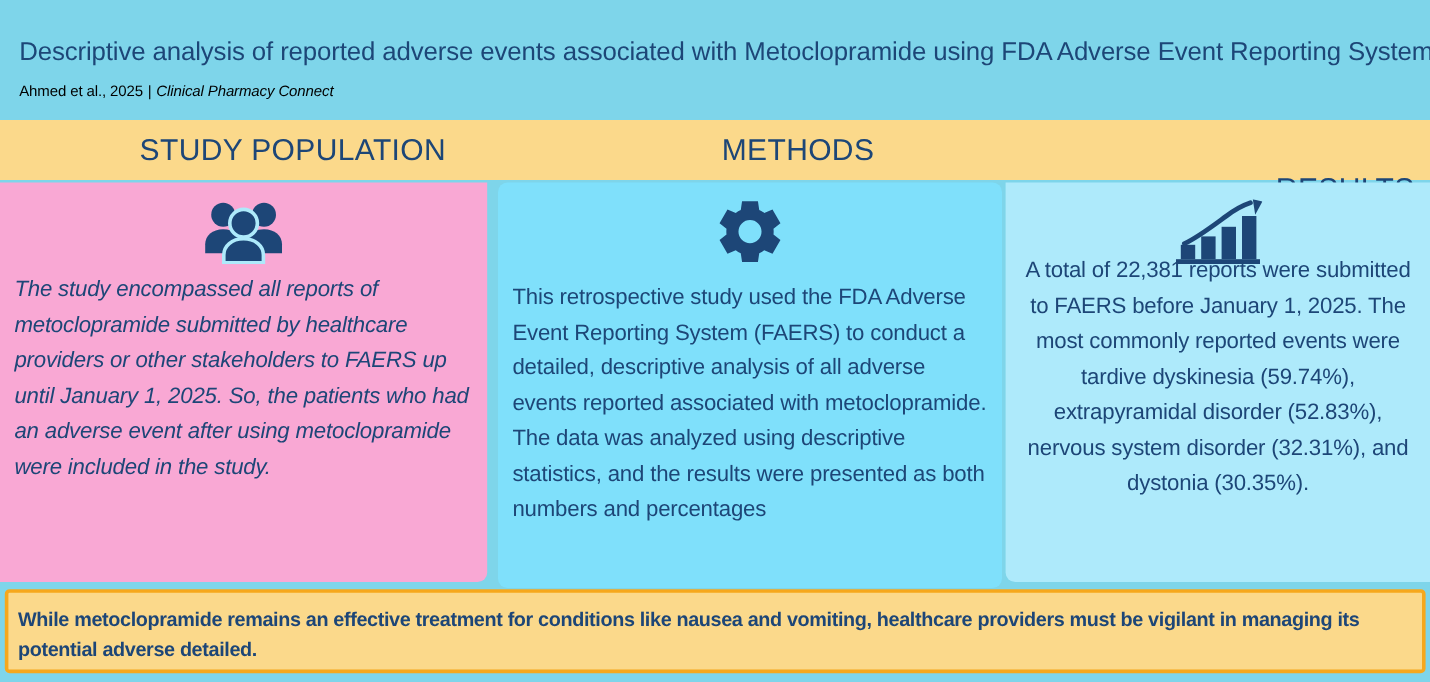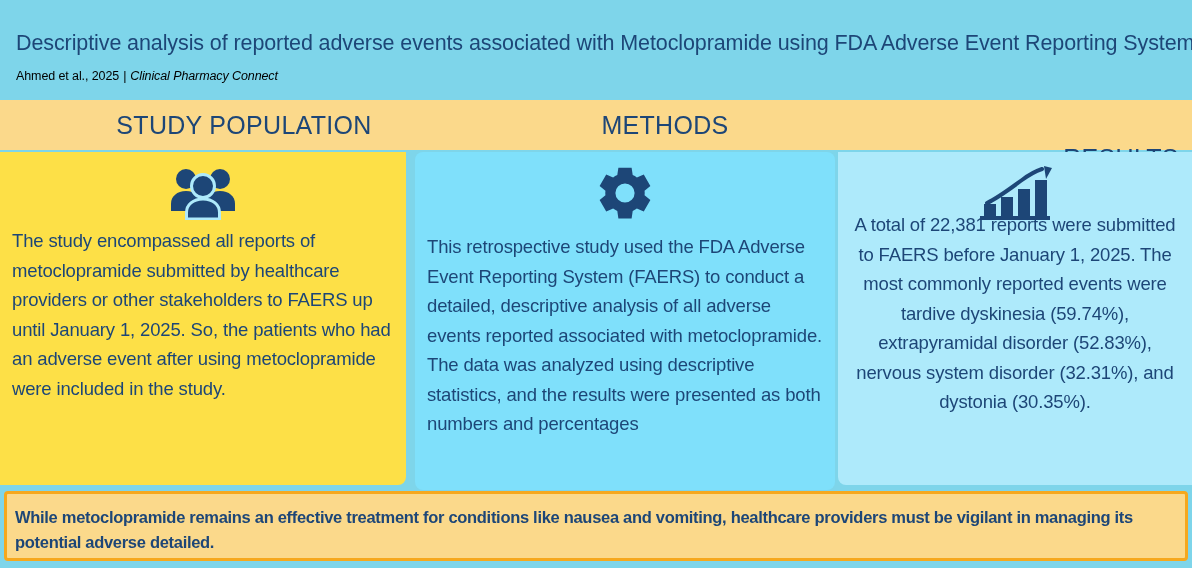--- a/index.html
+++ b/index.html
@@ -74,23 +74,24 @@
   
   .col {
     position: absolute;
     top: 152px;
     box-sizing: border-box;
   }
   .col-pop {
     left: 0;
     width: 406px;
     height: 333px;
-    background: #fde047;
+    background: #f9a8d4;
     border-radius: 0 0 8px 0;
     padding: 0 12px 0 12px;
+    font-style: italic;
   }
   .col-methods {
     left: 415px;
     width: 420px;
     height: 338px;
     background: #7fe0fb;
     border-radius: 8px;
     padding: 0 12px 0 12px;
   }
   .col-results {

